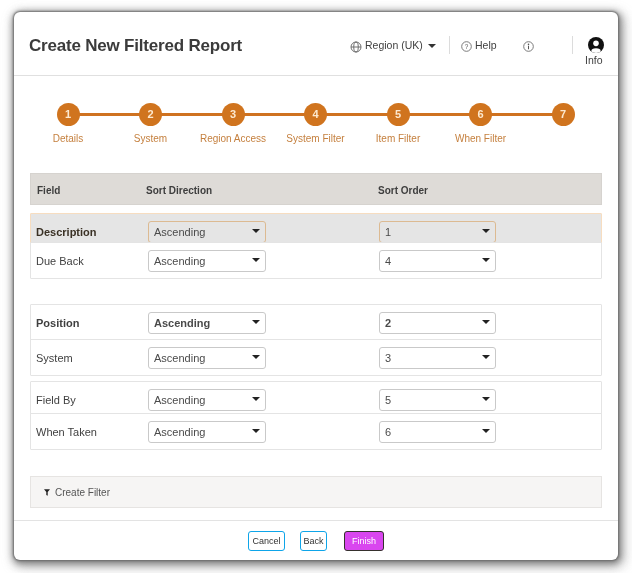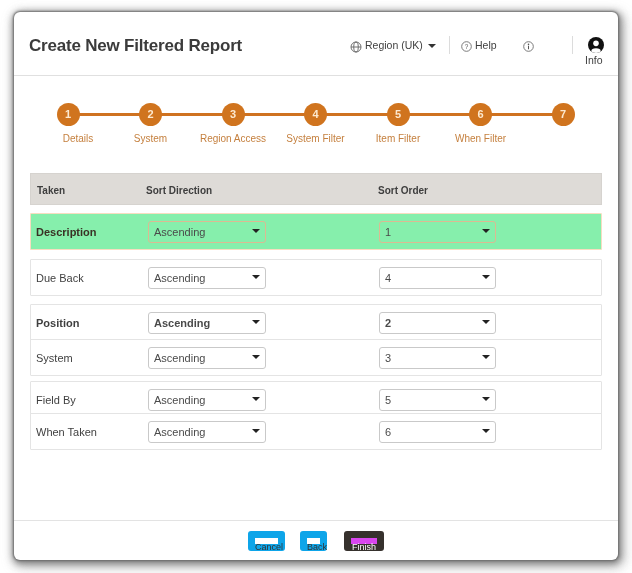--- a/index.html
+++ b/index.html
@@ -38,21 +38,21 @@
 #tbl { position:absolute; left:16px; top:161px; width:572px; }
 #thead {
   position:absolute; left:0; top:0; width:572px; height:32px;
   background:#dedbd7; border:1px solid #d6d3cf;
 }
 #thead span { position:absolute; top:11px; font-size:10px; font-weight:bold; color:#3e3e3e; }
 .trow {
   position:absolute; left:0; width:572px; height:37px;
   background:#ffffff; border:1px solid #e4e4e4; border-radius:1px;
 }
-.trow.hl { background:#86efac; border-color:#f7ddc0; }
+.trow.hl { background:#e5e5e5; border-color:#f7ddc0; }
 .fld { position:absolute; left:5px; top:12px; font-size:11px; color:#3f3f3f; }
 .trow.hl .fld { font-weight:bold; color:#3a3125; }
 .sel {
   position:absolute; top:7px; height:22px; border:1px solid #c9c9c9; border-radius:3px;
   background:#fff; font-size:11px; color:#4a4a4a; line-height:20px; padding-left:5px;
 }
 .trow.hl .sel { background:transparent; border-color:#dcba92; }
 .sel1 { left:117px; width:118px; }
 .sel2 { left:348px; width:117px; }
 .sel .car {
@@ -64,21 +64,21 @@
 #cfilter {
   position:absolute; left:16px; top:464px; width:572px; height:32px;
   background:#f6f5f4; border:1px solid #e6e4e2;
   font-size:10px; color:#555; line-height:31px;
 }
 #cfilter .funnel { position:absolute; left:13px; top:11px; }
 #cfilter span { position:absolute; left:24px; top:0; }
 
 #footline { position:absolute; left:0; top:508px; width:100%; height:1px; background:#e3e3e3; }
 .btn {
-  position:absolute; top:519px; height:20px; border:7px solid #0ea5e9; border-radius:3px;
+  position:absolute; top:519px; height:20px; border:1px solid #0ea5e9; border-radius:3px;
   background:#fff; font-size:9px; color:#333; text-align:center; line-height:18px;
 }
 #btn-cancel { left:234px; width:37px; }
 #btn-back { left:286px; width:27px; }
 #btn-finish { left:330px; width:40px; background:#d946ef; border-color:#36312d; color:#fff; }
 </style>
 </head>
 <body>
 <div id="card">
   <div id="hdr">
@@ -118,39 +118,39 @@
   </div>
   <div id="stepper">
     <div id="stepline"></div>
     <div class="stepc" style="left:42.5px;">1</div>
     <div class="stepc" style="left:125px;">2</div>
     <div class="stepc" style="left:207.5px;">3</div>
     <div class="stepc" style="left:290px;">4</div>
     <div class="stepc" style="left:372.5px;">5</div>
     <div class="stepc" style="left:455px;">6</div>
     <div class="stepc" style="left:537.5px;">7</div>
-    <div class="steplbl" style="left:19px;text-align:center;">Details</div>
+    <div class="steplbl" style="left:9px;text-align:center;">Details</div>
     <div class="steplbl" style="left:91.5px;">System</div>
     <div class="steplbl" style="left:174px;">Region Access</div>
     <div class="steplbl" style="left:256.5px;">System Filter</div>
     <div class="steplbl" style="left:339px;">Item Filter</div>
     <div class="steplbl" style="left:421.5px;">When Filter</div>
   </div>
   <div id="tbl">
     <div id="thead">
-      <span style="left:6px;">Taken</span>
+      <span style="left:6px;">Field</span>
       <span style="left:115px;">Sort Direction</span>
       <span style="left:347px;">Sort Order</span>
     </div>
     <div class="trow hl" style="top:40px;">
       <span class="fld">Description</span>
       <span class="sel sel1">Ascending<span class="car"></span></span>
       <span class="sel sel2">1<span class="car"></span></span>
     </div>
-    <div class="trow" style="top:86px;">
+    <div class="trow" style="top:69px;">
       <span class="fld">Due Back</span>
       <span class="sel sel1">Ascending<span class="car"></span></span>
       <span class="sel sel2">4<span class="car"></span></span>
     </div>
     <div class="trow" style="top:131px;font-weight:bold;">
       <span class="fld">Position</span>
       <span class="sel sel1">Ascending<span class="car"></span></span>
       <span class="sel sel2">2<span class="car"></span></span>
     </div>
     <div class="trow" style="top:166px;">
@@ -162,17 +162,23 @@
       <span class="fld">Field By</span>
       <span class="sel sel1">Ascending<span class="car"></span></span>
       <span class="sel sel2">5<span class="car"></span></span>
     </div>
     <div class="trow" style="top:240px;">
       <span class="fld">When Taken</span>
       <span class="sel sel1">Ascending<span class="car"></span></span>
       <span class="sel sel2">6<span class="car"></span></span>
     </div>
   </div>
+  <div id="cfilter">
+    <svg class="funnel" width="6" height="9" viewBox="0 0 10 11">
+        <path d="M0 0 H10 L6.2 4.5 V11 L3.8 9.5 V4.5 Z" fill="#222"></path>
+      </svg>
+    <span>Create Filter</span>
+  </div>
   <div id="footline"></div>
   <div class="btn" id="btn-cancel">Cancel</div>
   <div class="btn" id="btn-back">Back</div>
   <div class="btn" id="btn-finish">Finish</div>
 </div>
 
 </body></html>

